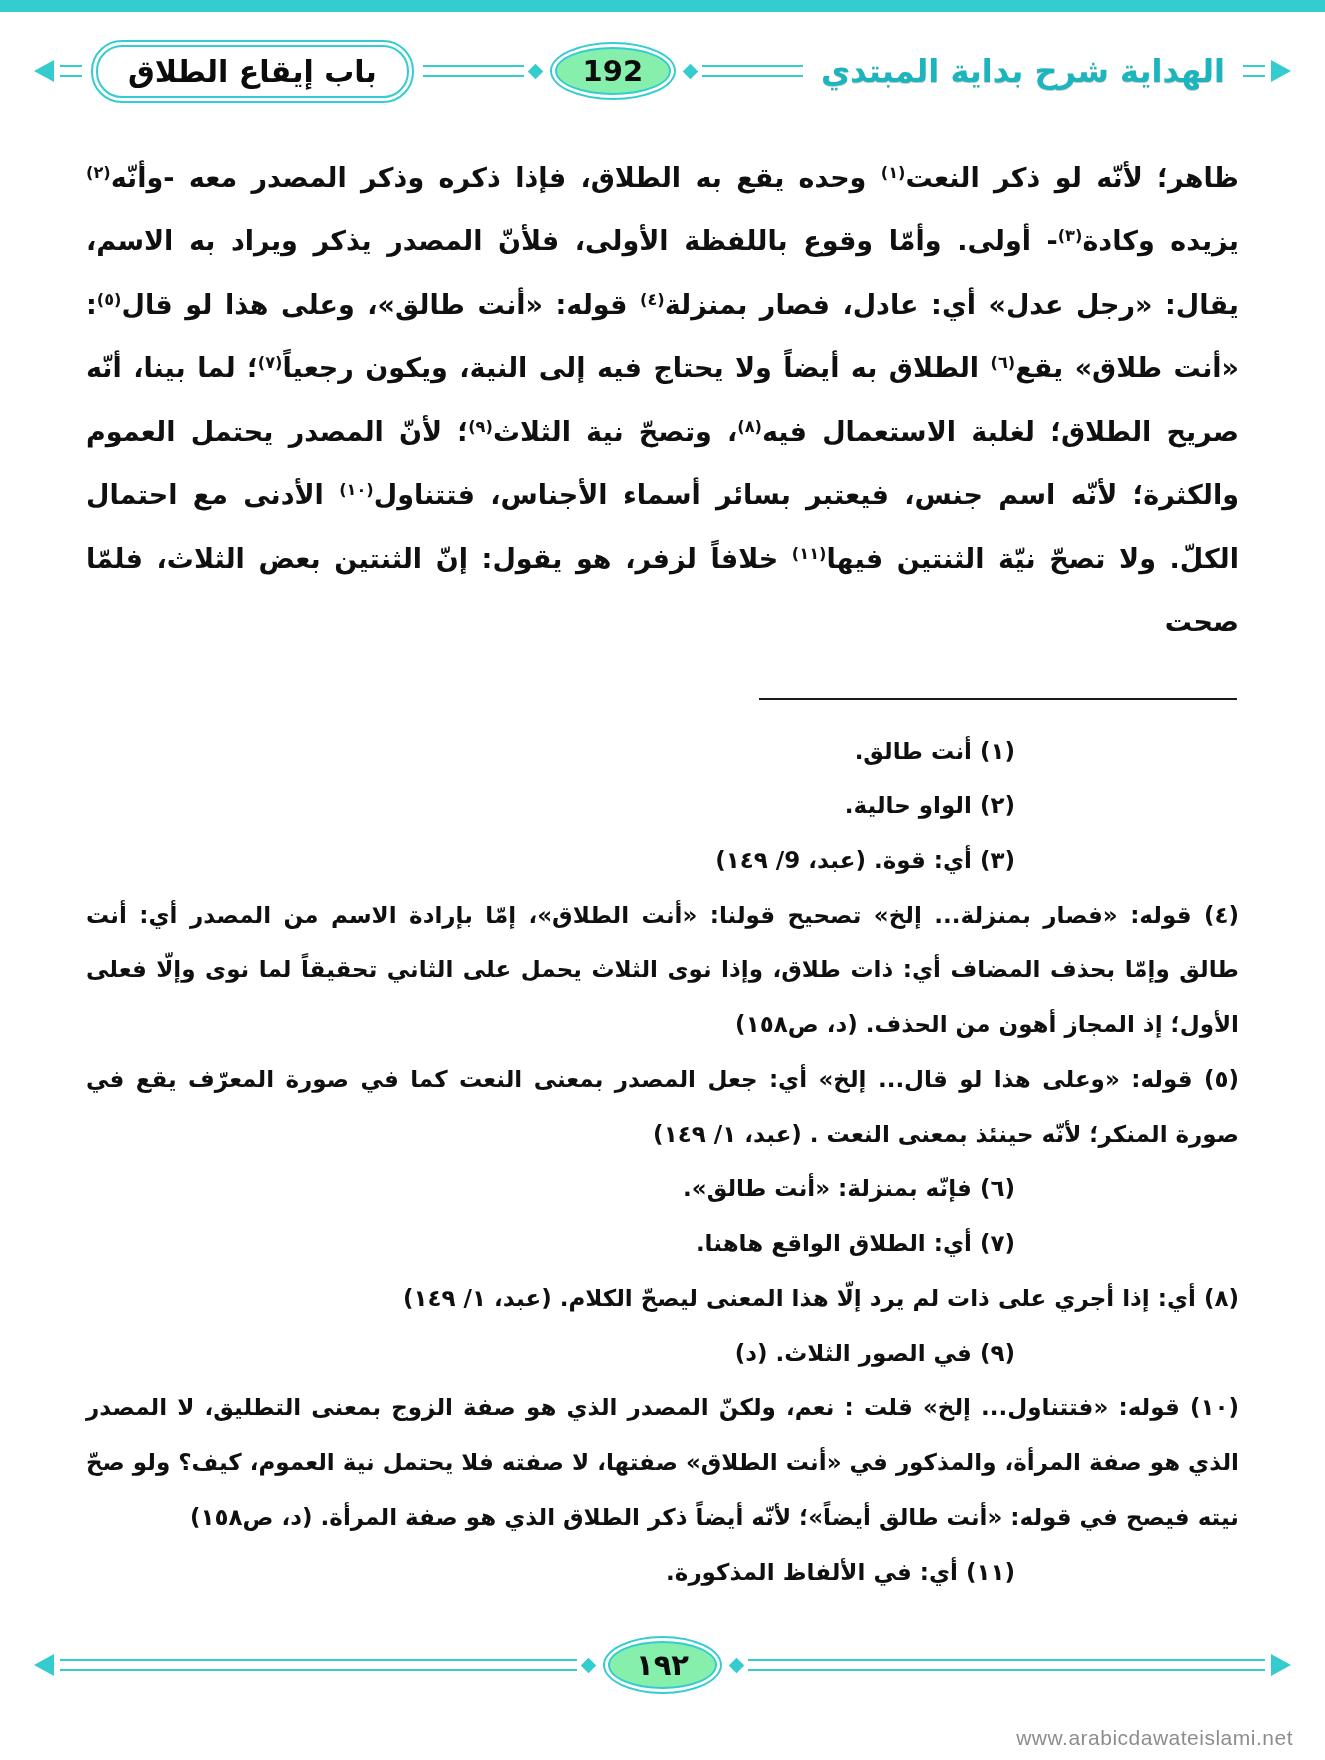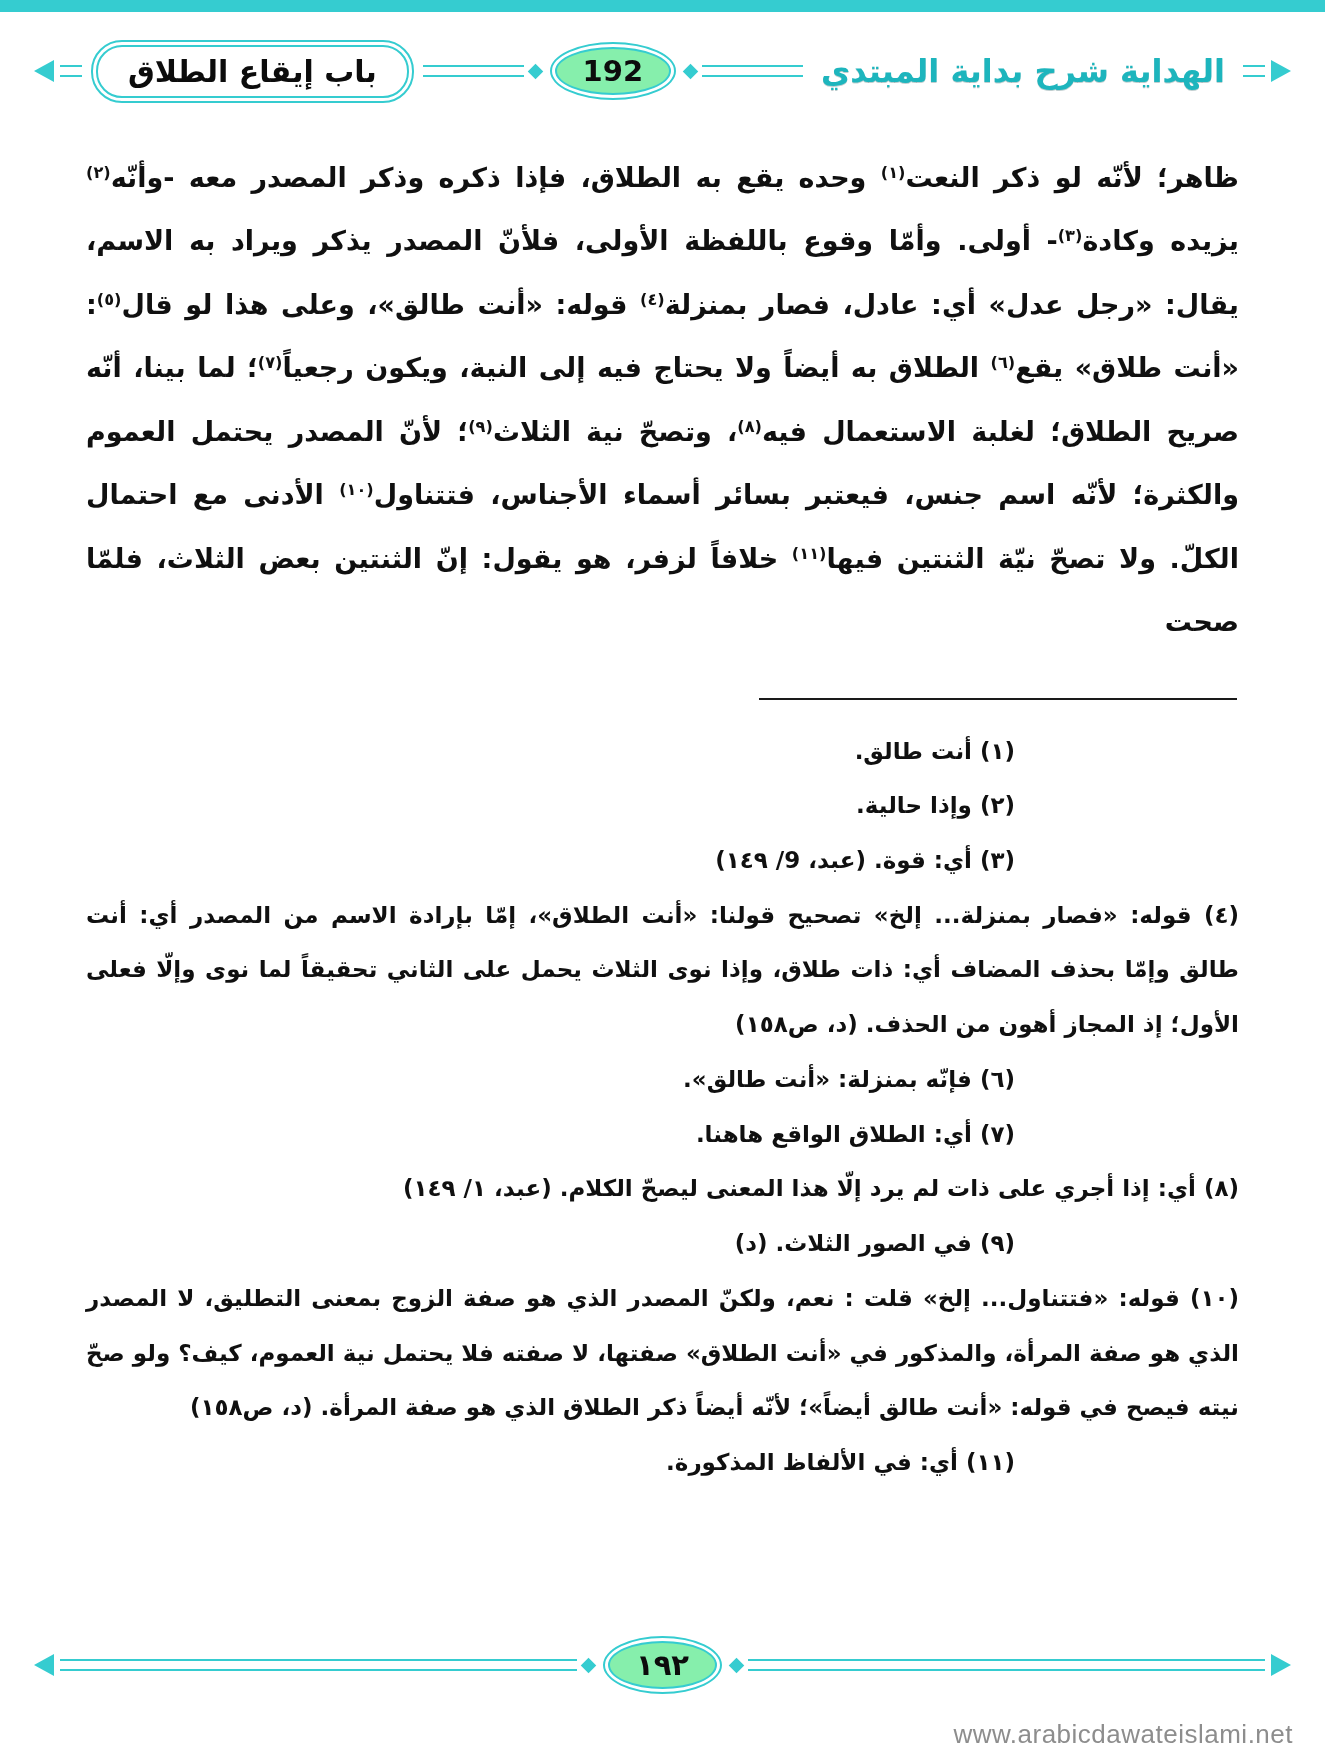--- a/index.html
+++ b/index.html
@@ -61,21 +61,21 @@
   }
   .fn { text-align: justify; }
   .fn.short { margin-right: 224px; }
   .fn-num, .fn-lead { font-weight: bold; }
 
   
   .footer-band { position: absolute; left: 34px; right: 34px; bottom: 62px; margin: 0; align-items: center; }
   .website {
     position: absolute; right: 32px; bottom: 10px;
     font-family: "Liberation Sans", sans-serif;
-    font-size: 26px; color: #8d8d8d; letter-spacing: 0.5px;
+    font-size: 21px; color: #8d8d8d; letter-spacing: 0.5px;
     direction: ltr;
   }
 </style>
 </head>
 <body>
 
 <div class="page" style="--teal: #35ccd0; --calli: #1db5bd;">
 
   <div class="topbar"></div>
 
@@ -92,23 +92,24 @@
     <span class="dline edge"></span>
     <span class="tri tri-right"></span>
   </div>
 
   <div class="body-text"><span>ظاهر؛ لأنّه لو ذكر النعت</span><span class="fn-ref">(١)</span><span> وحده يقع به الطلاق، فإذا ذكره وذكر المصدر معه -وأنّه</span><span class="fn-ref">(٢)</span><span> يزيده وكادة</span><span class="fn-ref">(٣)</span><span>- أولى. وأمّا وقوع باللفظة الأولى، فلأنّ المصدر يذكر ويراد به الاسم، يقال: «رجل عدل» أي: عادل، فصار بمنزلة</span><span class="fn-ref">(٤)</span><span> قوله: «أنت طالق»، وعلى هذا لو قال</span><span class="fn-ref">(٥)</span><span>: «أنت طلاق» يقع</span><span class="fn-ref">(٦)</span><span> الطلاق به أيضاً ولا يحتاج فيه إلى النية، ويكون رجعياً</span><span class="fn-ref">(٧)</span><span>؛ لما بينا، أنّه صريح الطلاق؛ لغلبة الاستعمال فيه</span><span class="fn-ref">(٨)</span><span>، وتصحّ نية الثلاث</span><span class="fn-ref">(٩)</span><span>؛ لأنّ المصدر يحتمل العموم والكثرة؛ لأنّه اسم جنس، فيعتبر بسائر أسماء الأجناس، فتتناول</span><span class="fn-ref">(١٠)</span><span> الأدنى مع احتمال الكلّ. ولا تصحّ نيّة الثنتين فيها</span><span class="fn-ref">(١١)</span><span> خلافاً لزفر، هو يقول: إنّ الثنتين بعض الثلاث، فلمّا صحت</span></div>
 
   <div class="fn-sep"></div>
 
   <div class="footnotes">
       <div class="fn short"><span class="fn-num">(١) </span><span class="fn-text">أنت طالق.</span></div>
-      <div class="fn short"><span class="fn-num">(٢) </span><span class="fn-text">وإذا حالية.</span></div>
+      <div class="fn short"><span class="fn-num">(٢) </span><span class="fn-text">الواو حالية.</span></div>
       <div class="fn short"><span class="fn-num">(٣) </span><span class="fn-text">أي: قوة. (عبد، 9/ ١٤٩)</span></div>
       <div class="fn"><span class="fn-num">(٤) </span><span class="fn-lead">قوله: «فصار بمنزلة... إلخ»</span><span class="fn-text"> تصحيح قولنا: «أنت الطلاق»، إمّا بإرادة الاسم من المصدر أي: أنت طالق وإمّا بحذف المضاف أي: ذات طلاق، وإذا نوى الثلاث يحمل على الثاني تحقيقاً لما نوى وإلّا فعلى الأول؛ إذ المجاز أهون من الحذف. (د، ص١٥٨)</span></div>
+      <div class="fn"><span class="fn-num">(٥) </span><span class="fn-lead">قوله: «وعلى هذا لو قال... إلخ»</span><span class="fn-text"> أي: جعل المصدر بمعنى النعت كما في صورة المعرّف يقع في صورة المنكر؛ لأنّه حينئذ بمعنى النعت . (عبد، ١/ ١٤٩)</span></div>
       <div class="fn short"><span class="fn-num">(٦) </span><span class="fn-text">فإنّه بمنزلة: «أنت طالق».</span></div>
       <div class="fn short"><span class="fn-num">(٧) </span><span class="fn-text">أي: الطلاق الواقع هاهنا.</span></div>
       <div class="fn"><span class="fn-num">(٨) </span><span class="fn-text">أي: إذا أجري على ذات لم يرد إلّا هذا المعنى ليصحّ الكلام. (عبد، ١/ ١٤٩)</span></div>
       <div class="fn short"><span class="fn-num">(٩) </span><span class="fn-text">في الصور الثلاث. (د)</span></div>
       <div class="fn"><span class="fn-num">(١٠) </span><span class="fn-lead">قوله: «فتتناول... إلخ»</span><span class="fn-text"> قلت : نعم، ولكنّ المصدر الذي هو صفة الزوج بمعنى التطليق، لا المصدر الذي هو صفة المرأة، والمذكور في «أنت الطلاق» صفتها، لا صفته فلا يحتمل نية العموم، كيف؟ ولو صحّ نيته فيصح في قوله: «أنت طالق أيضاً»؛ لأنّه أيضاً ذكر الطلاق الذي هو صفة المرأة. (د، ص١٥٨)</span></div>
       <div class="fn short"><span class="fn-num">(١١) </span><span class="fn-text">أي: في الألفاظ المذكورة.</span></div>
     </div>
 
   <div class="band footer-band">
     <span class="tri tri-left"></span>

